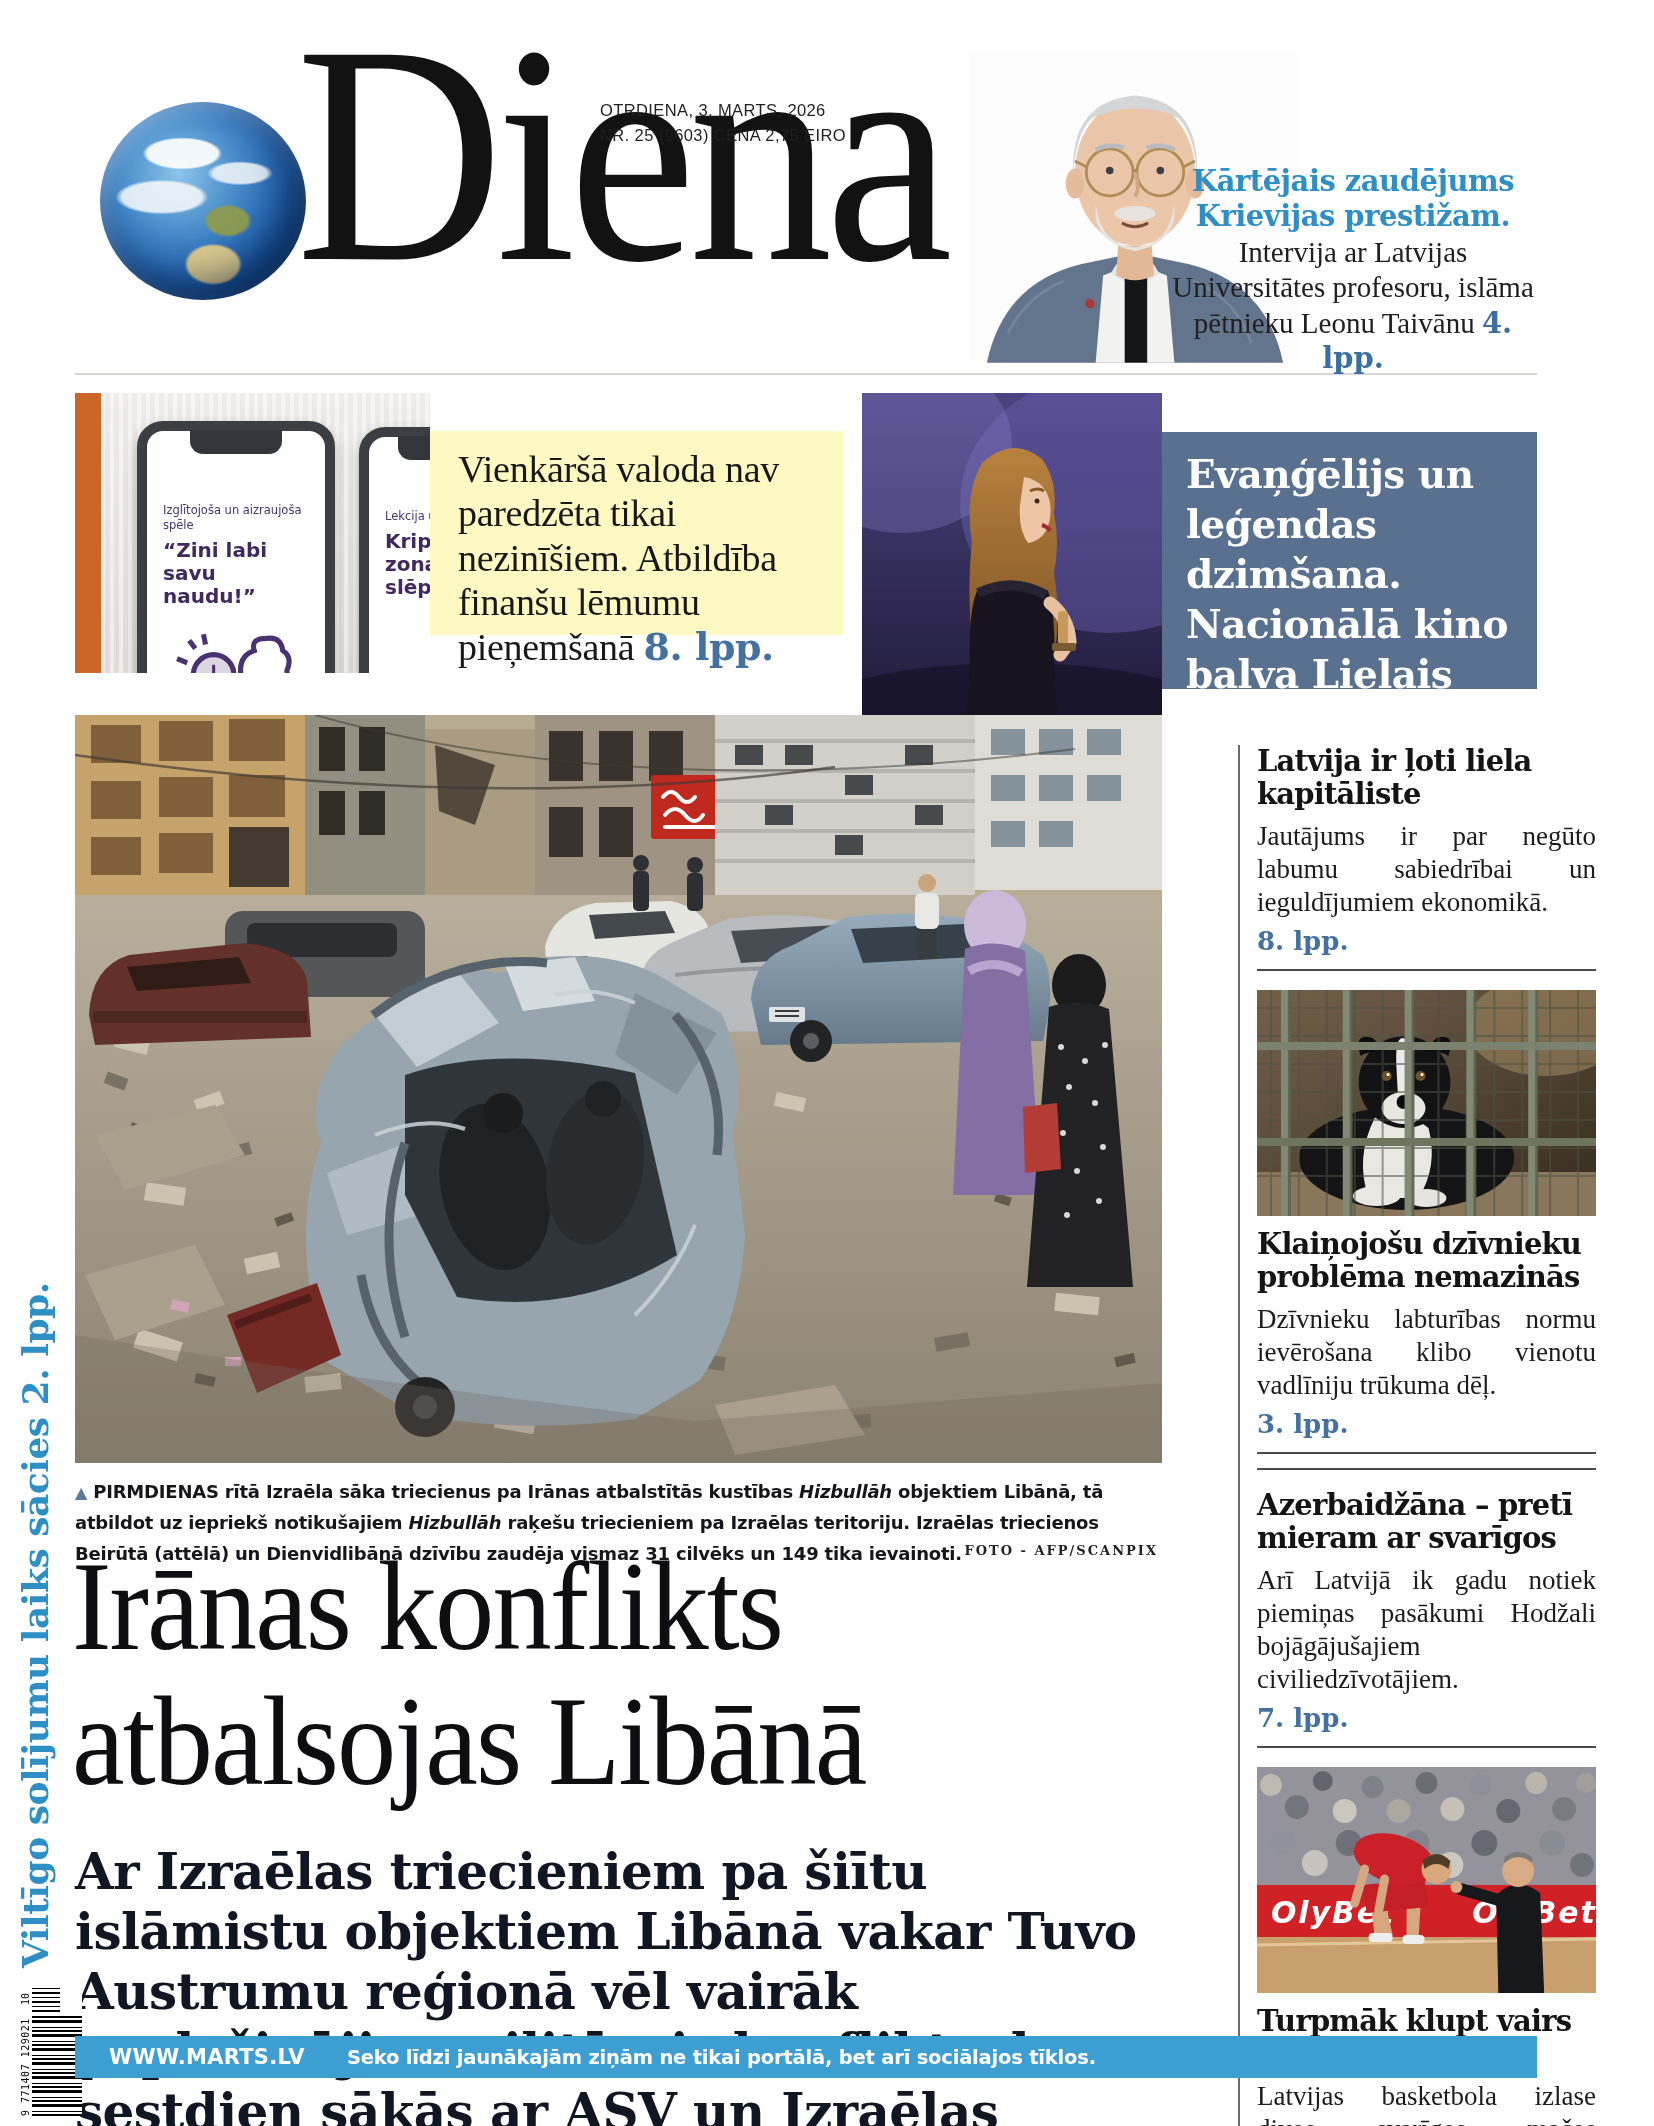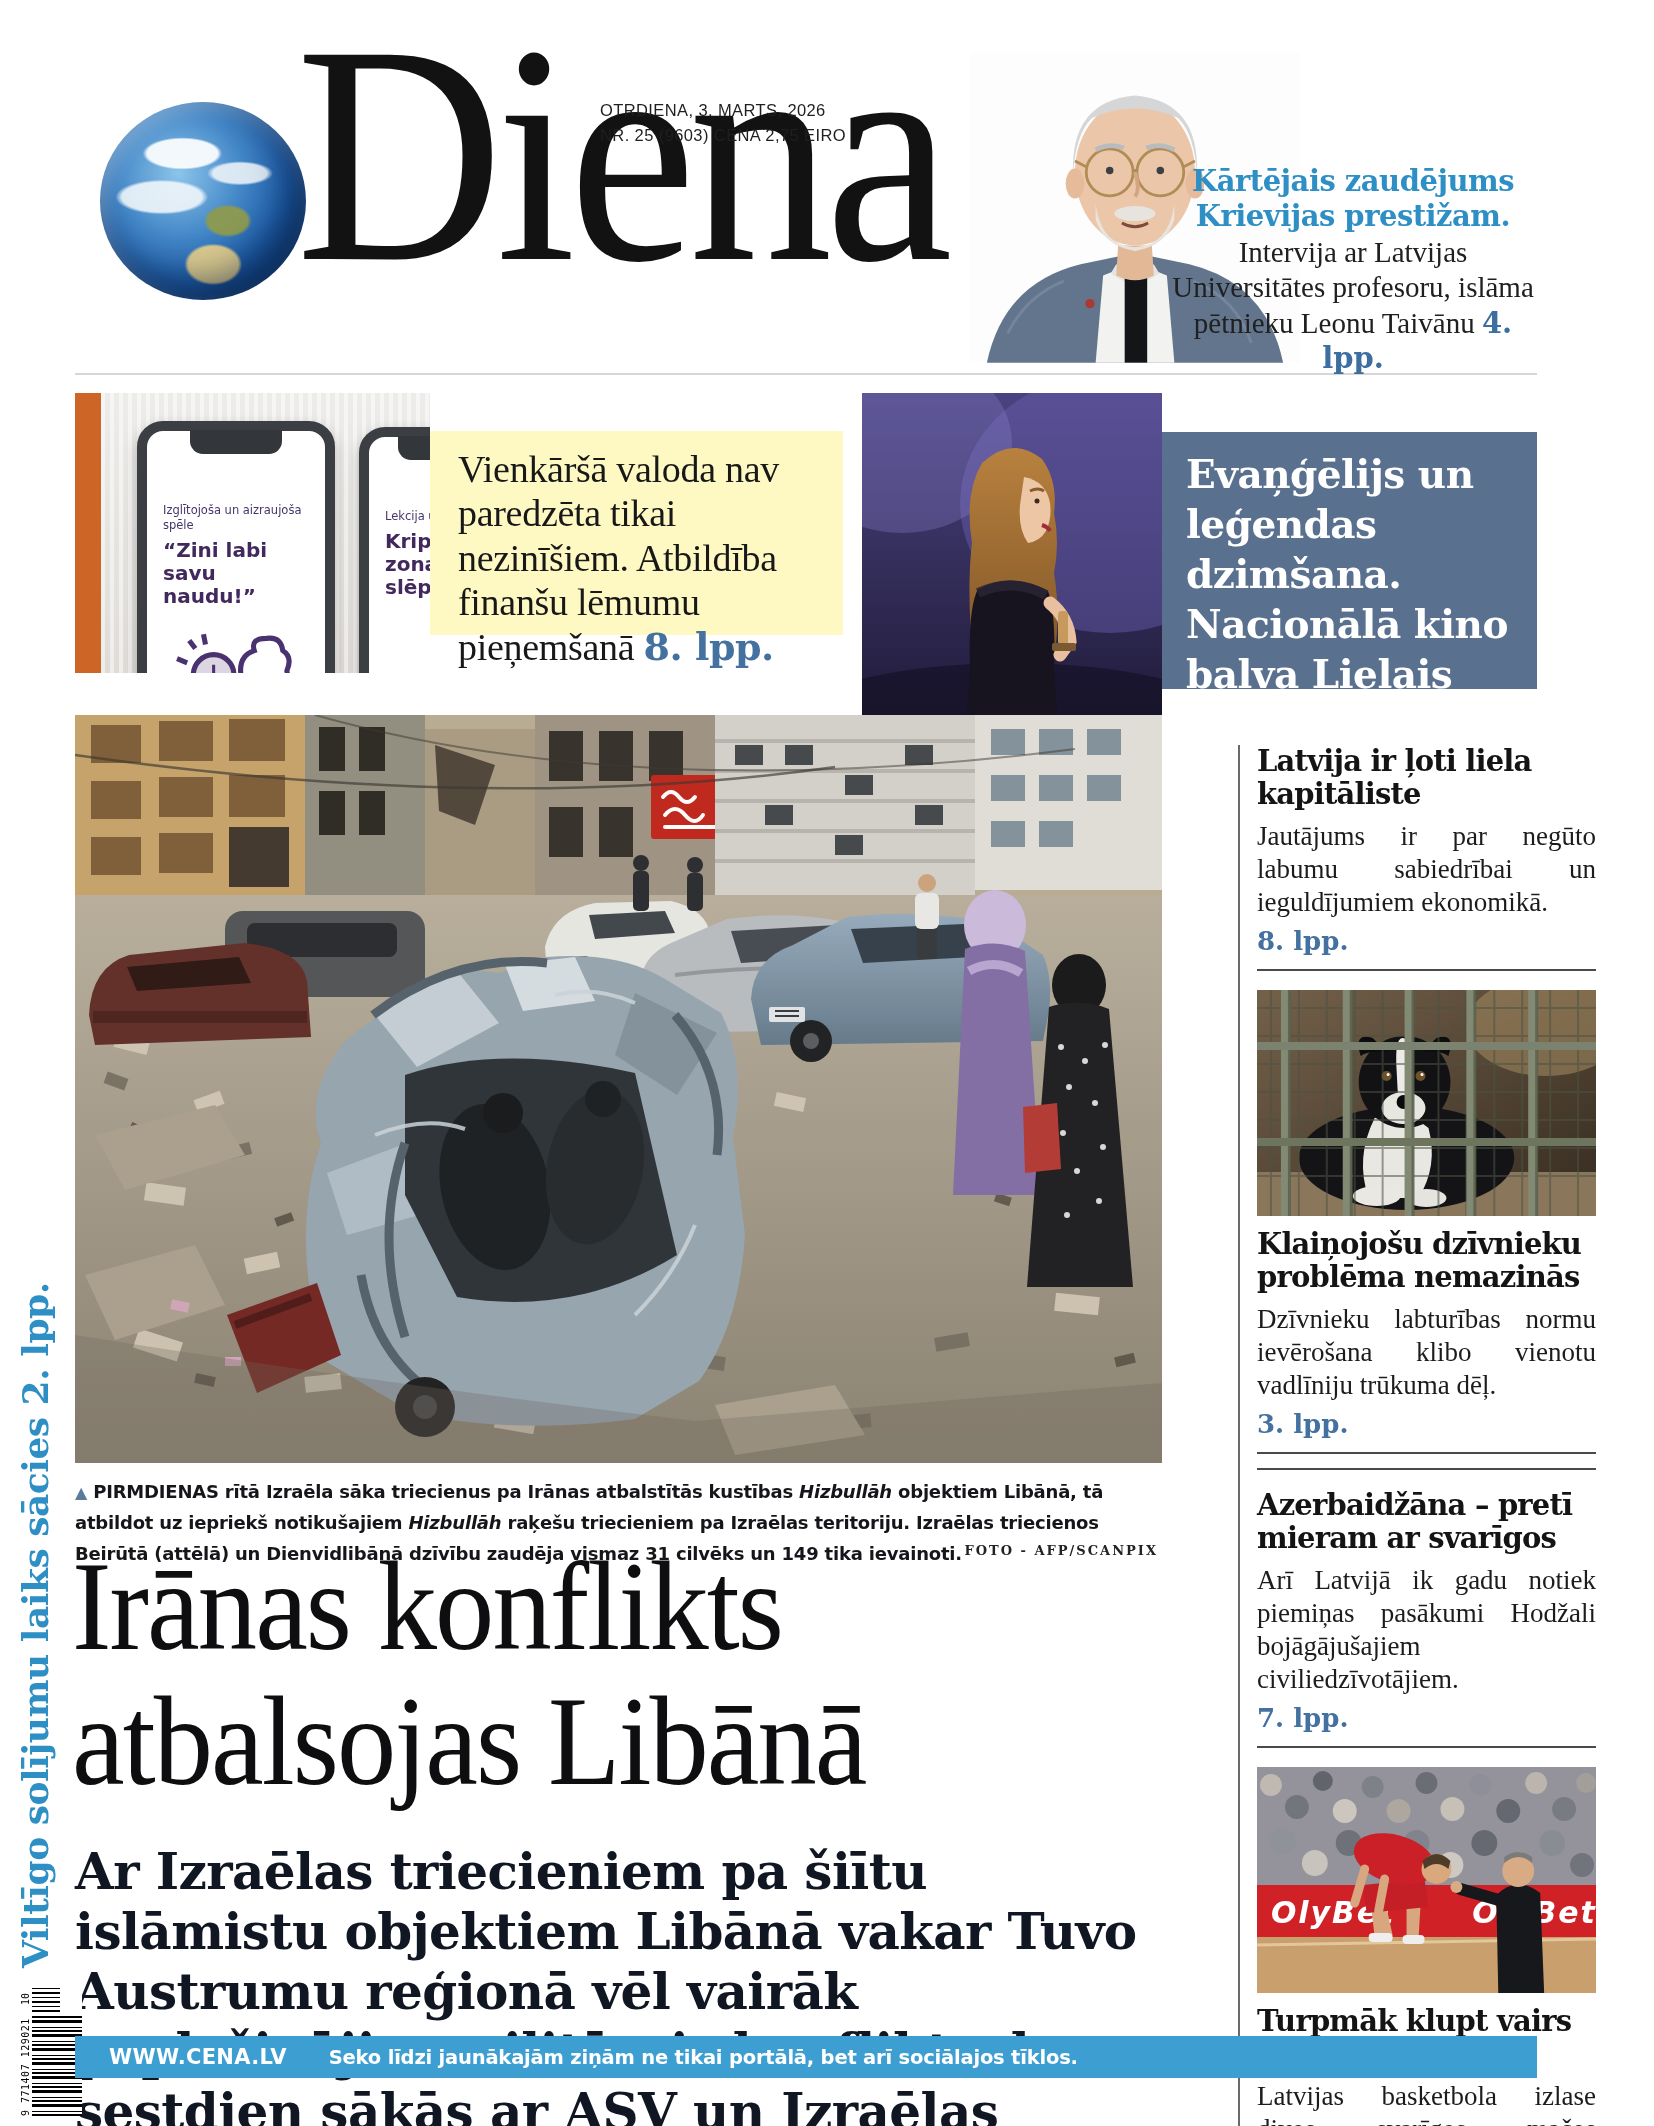--- a/index.html
+++ b/index.html
@@ -565,17 +565,17 @@
         <div class="bcBars"></div>
       </div>
       <div class="bcAdd">
         <div class="bcAddN">10</div>
         <div class="bcAddB"></div>
       </div>
     </div>
   </div>
 
   <div class="footbar">
-    <span class="fbSite">WWW.CENA.LV</span>
+    <span class="fbSite">WWW.MARTS.LV</span>
     <span class="fbTag">Seko līdzi jaunākajām ziņām ne tikai portālā, bet arī sociālajos tīklos.</span>
   </div>
 
 </div>
 
 </body></html>

